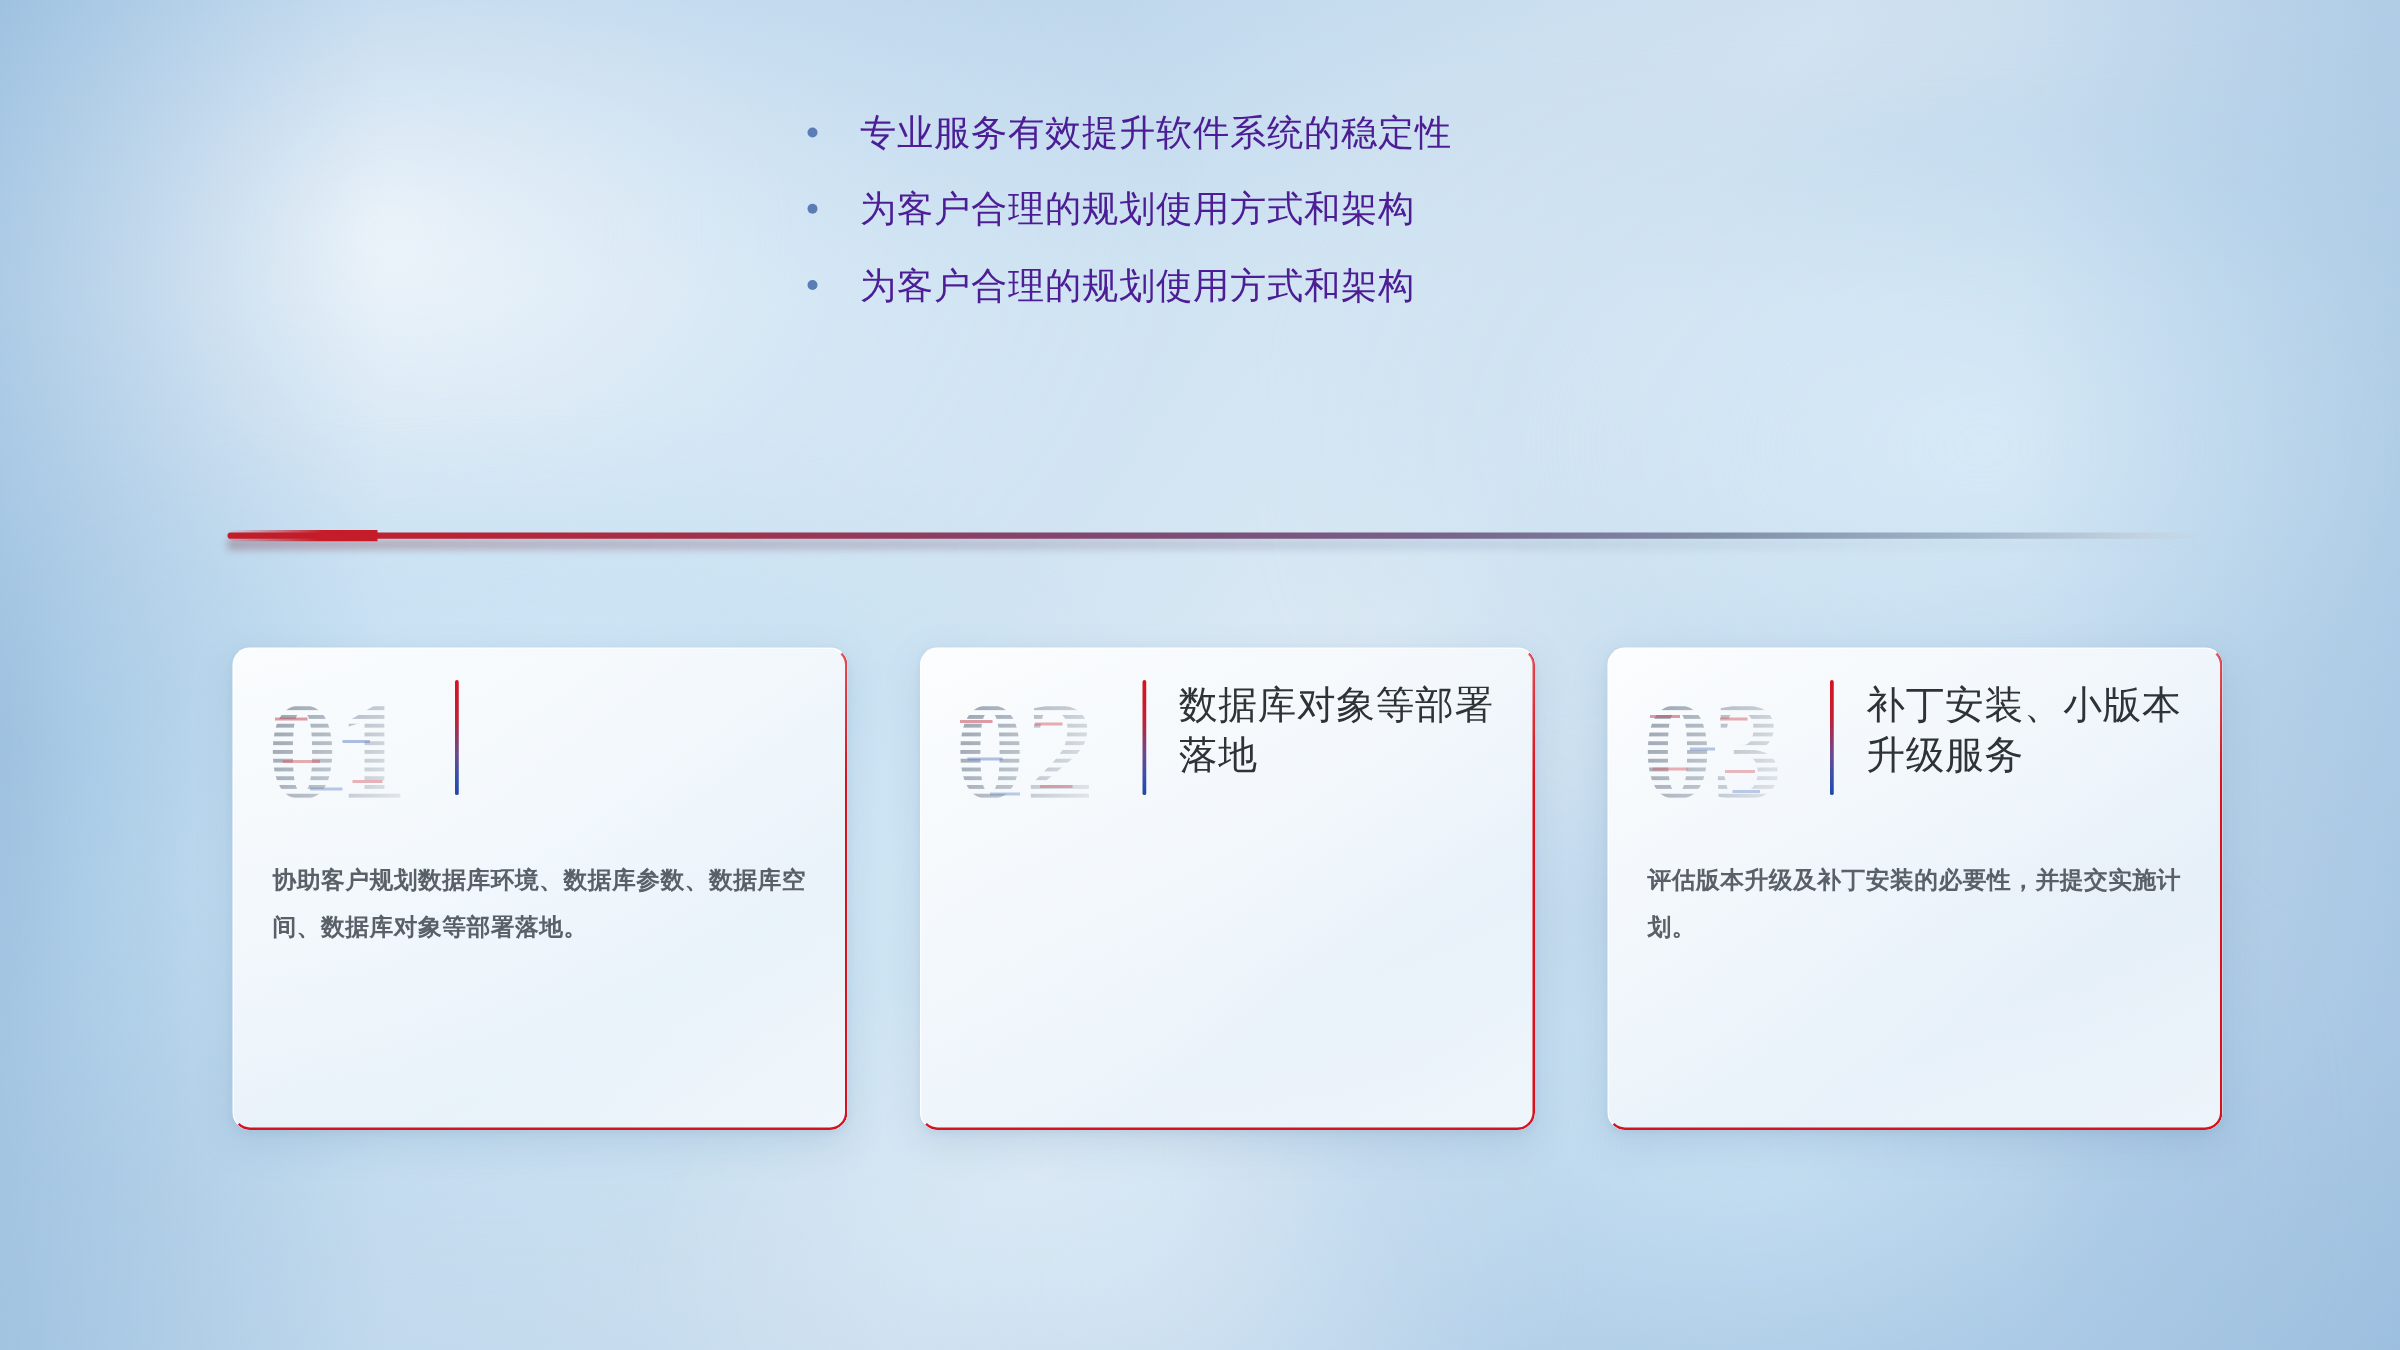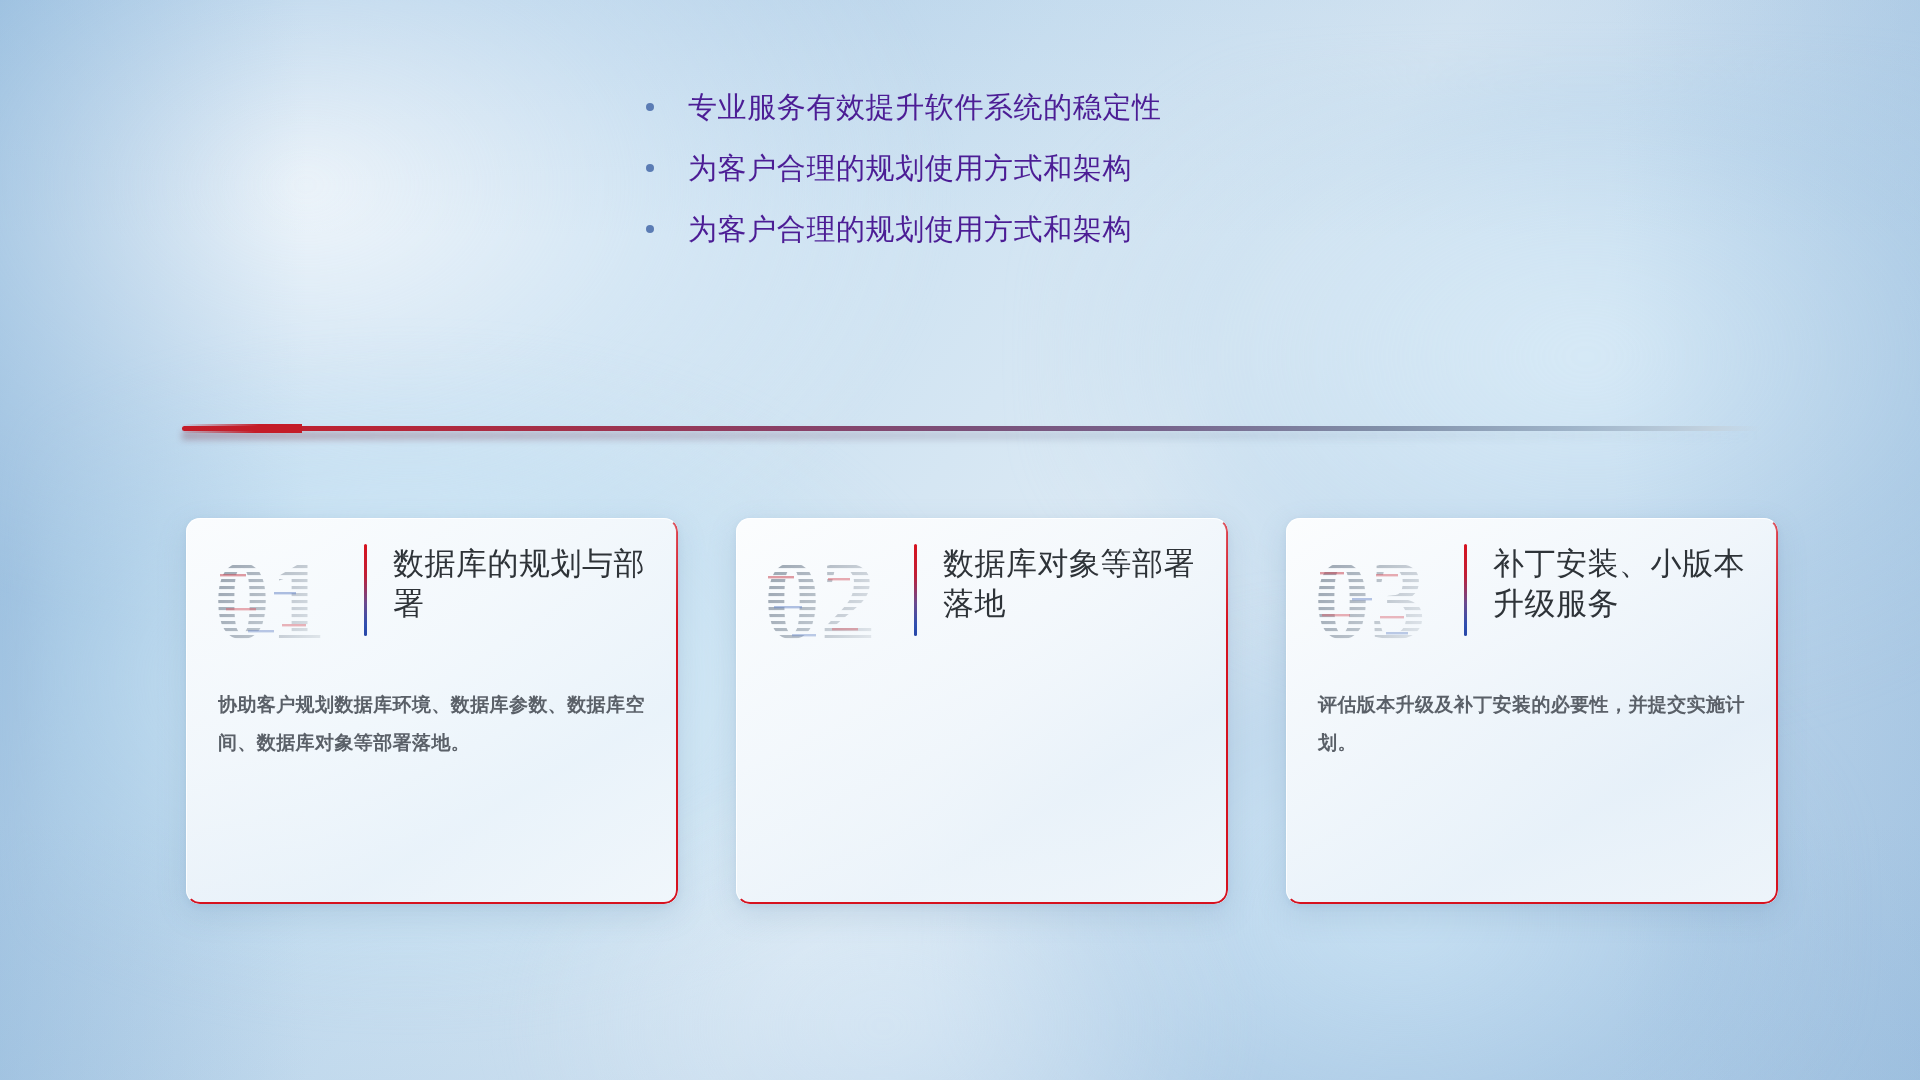--- a/index.html
+++ b/index.html
@@ -209,21 +209,20 @@
             <text x="2" y="94" font-family="Liberation Serif, serif" font-size="112" font-weight="700" fill="url(#stripes1)">01</text>
           </g>
           <rect x="8" y="30" width="26" height="2.4" fill="#c94a58" opacity=".55"></rect>
           <rect x="62" y="48" width="22" height="2.4" fill="#5f7fc4" opacity=".50"></rect>
           <rect x="14" y="64" width="30" height="2.4" fill="#d65a66" opacity=".50"></rect>
           <rect x="70" y="80" width="24" height="2.4" fill="#d65a66" opacity=".45"></rect>
           <rect x="36" y="86" width="26" height="2.4" fill="#5f7fc4" opacity=".42"></rect>
         </svg>
       </div>
       <div class="card-bar"></div>
-      <div class="card-title">数据库的规划与部署</div>
     </div>
     <div class="card-body">协助客户规划数据库环境、数据库参数、数据库空间、数据库对象等部署落地。</div>
   </div>
 
   <div class="card card-2">
     <div class="card-edge-soft"></div>
     <div class="card-edge"></div>
     <div class="card-head">
       <div class="card-num">
         <svg viewBox="0 0 148 112" aria-hidden="true">

